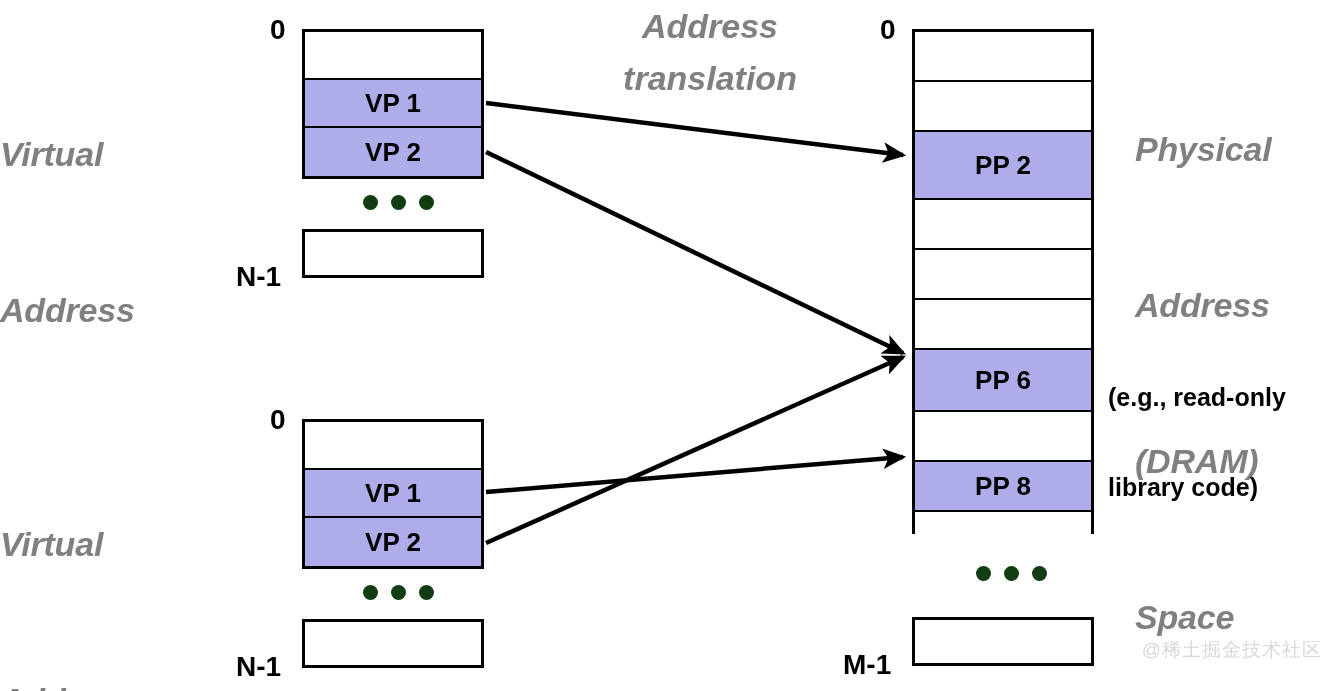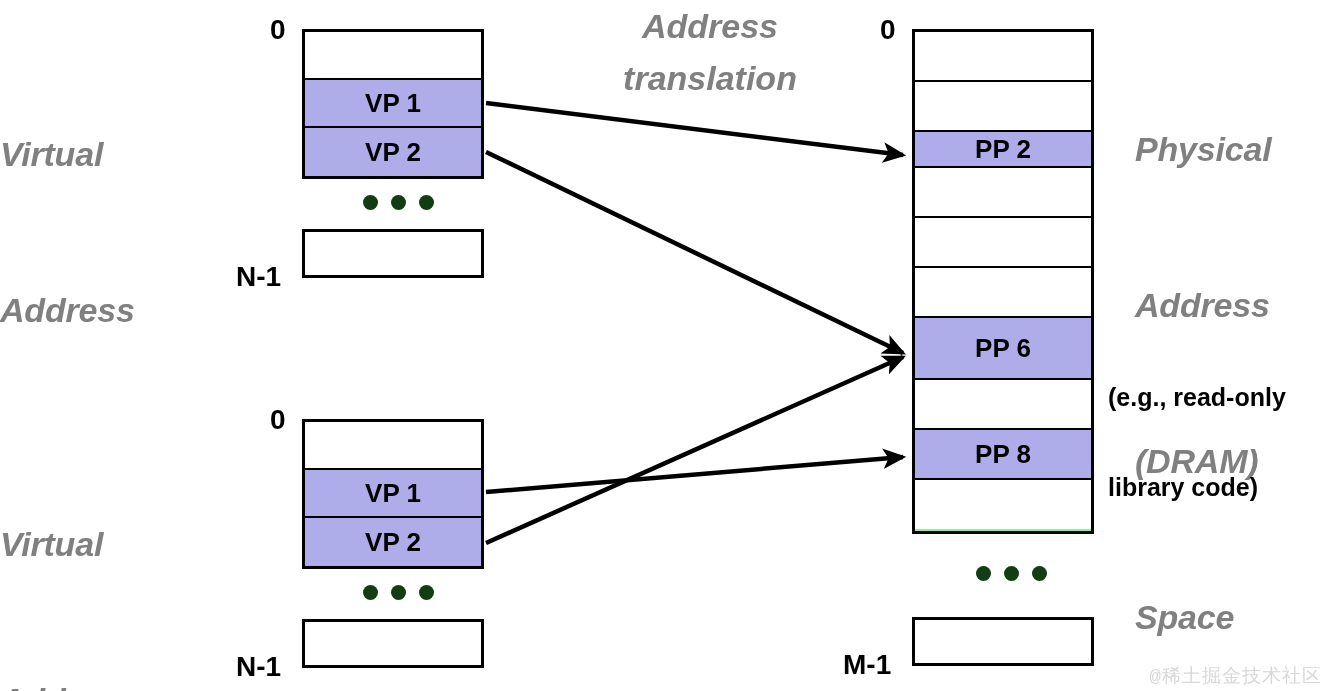--- a/index.html
+++ b/index.html
@@ -44,21 +44,21 @@
     font-style: italic;
     line-height: 52px;
   }
   #center-title .ln { display: block; }
 
   
   .vbox {
     position: absolute;
     box-sizing: border-box;
     border: 3px solid #000000;
-    background: #86efac;
+    background: #15803d;
   }
   .cell {
     box-sizing: border-box;
     width: 100%;
     display: flex;
     align-items: center;
     justify-content: center;
     font-size: 26px;
     font-weight: bold;
     color: #000000;
@@ -111,24 +111,24 @@
     top: 0;
     width: 1338px;
     height: 691px;
     pointer-events: none;
   }
 
   
   #watermark {
     position: absolute;
     right: 16px;
-    bottom: 2px;
+    bottom: 28px;
     color: #d8d8d8;
     font-size: 19px;
-    font-family: Liberation Mono, monospace;
+    font-family: Liberation Sans, sans-serif;
     letter-spacing: 1px;
     white-space: nowrap;
   }
 </style>
 </head>
 <body>
 
 <div id="stage">
 
   <svg id="arrows" viewBox="0 0 1338 691" width="1338" height="691">
@@ -202,21 +202,21 @@
     <div class="cell" style="height:43px;"></div>
   </div>
 
   <div class="idx" style="left:236px; top:651px;">N-1</div>
 
   <div class="idx" style="left:880px; top:14px;">0</div>
 
   <div class="vbox" style="left:912px; top:29px; width:182px; height:505px;">
     <div class="cell divider-bottom" style="height:50px;"></div>
     <div class="cell divider-bottom" style="height:50px;"></div>
-    <div class="cell filled divider-bottom" style="height:36px;">PP 2</div>
+    <div class="cell filled divider-bottom" style="height:68px;">PP 2</div>
     <div class="cell divider-bottom" style="height:50px;"></div>
     <div class="cell divider-bottom" style="height:50px;"></div>
     <div class="cell divider-bottom" style="height:50px;"></div>
     <div class="cell filled divider-bottom" style="height:62px;">PP 6</div>
     <div class="cell divider-bottom" style="height:50px;"></div>
     <div class="cell filled divider-bottom" style="height:50px;">PP 8</div>
     <div class="cell" style="height:49px;"></div>
   </div>
 
   <div class="dots" style="left:976px; top:566px;">

